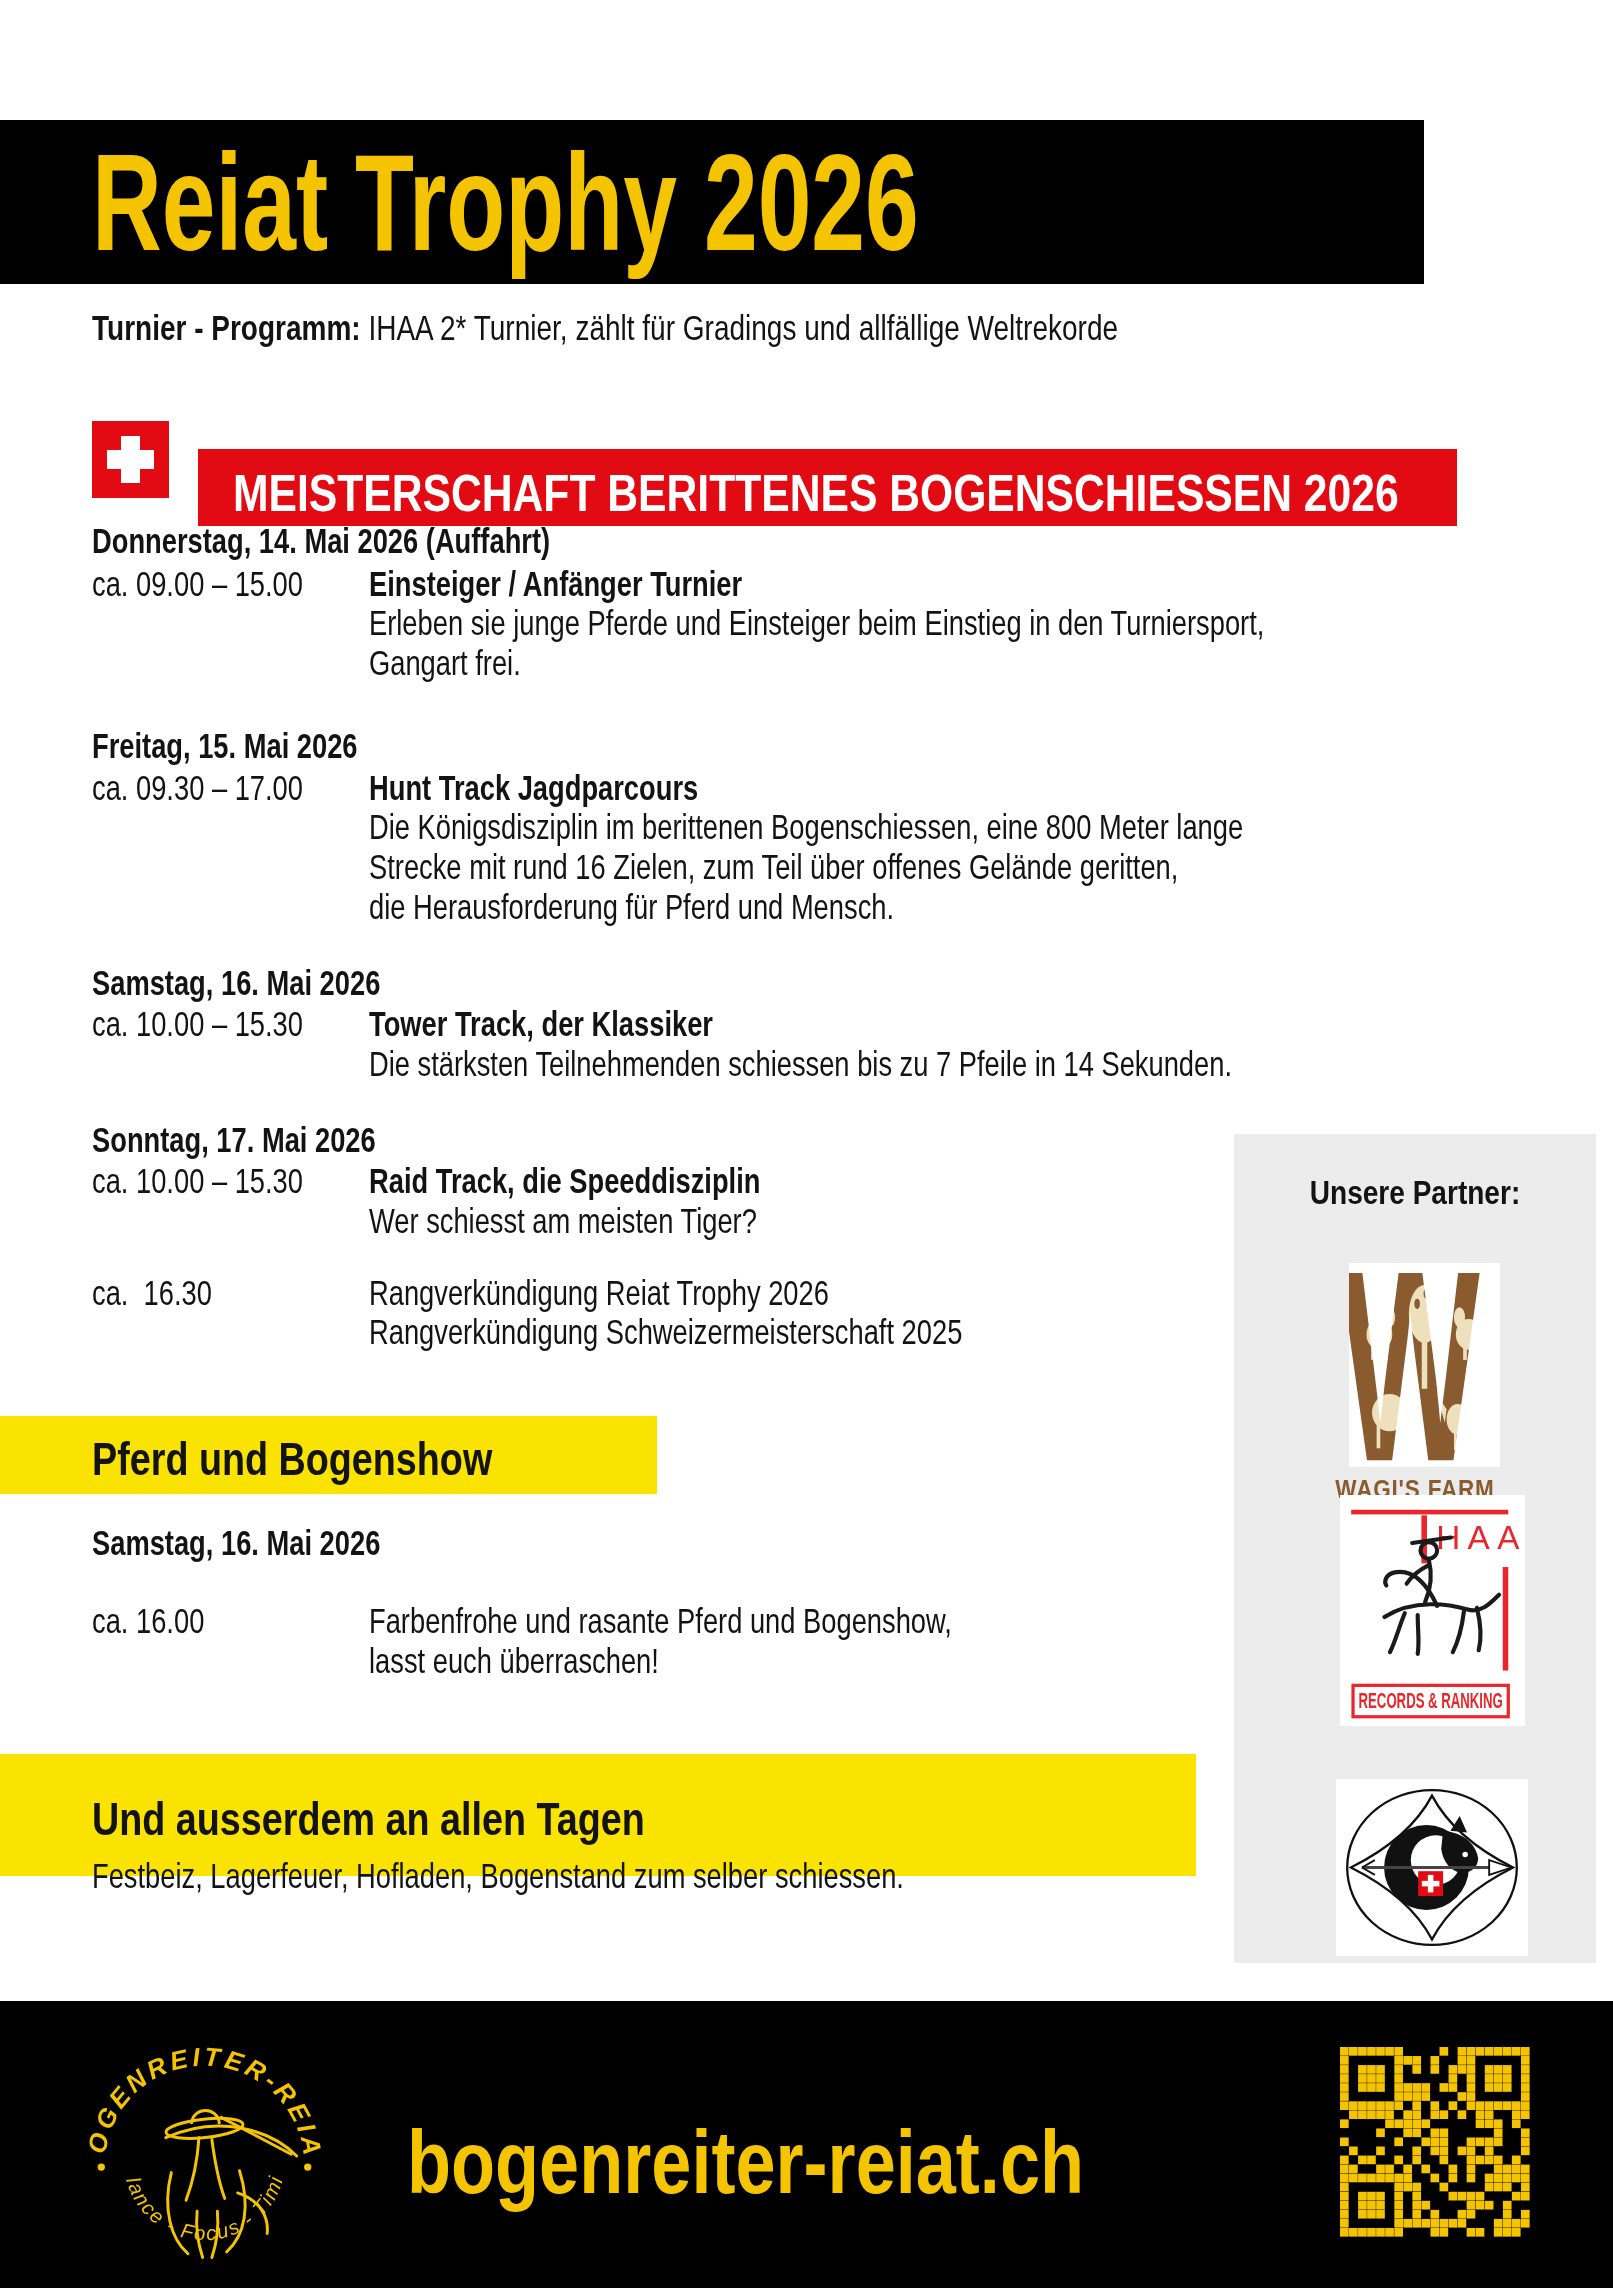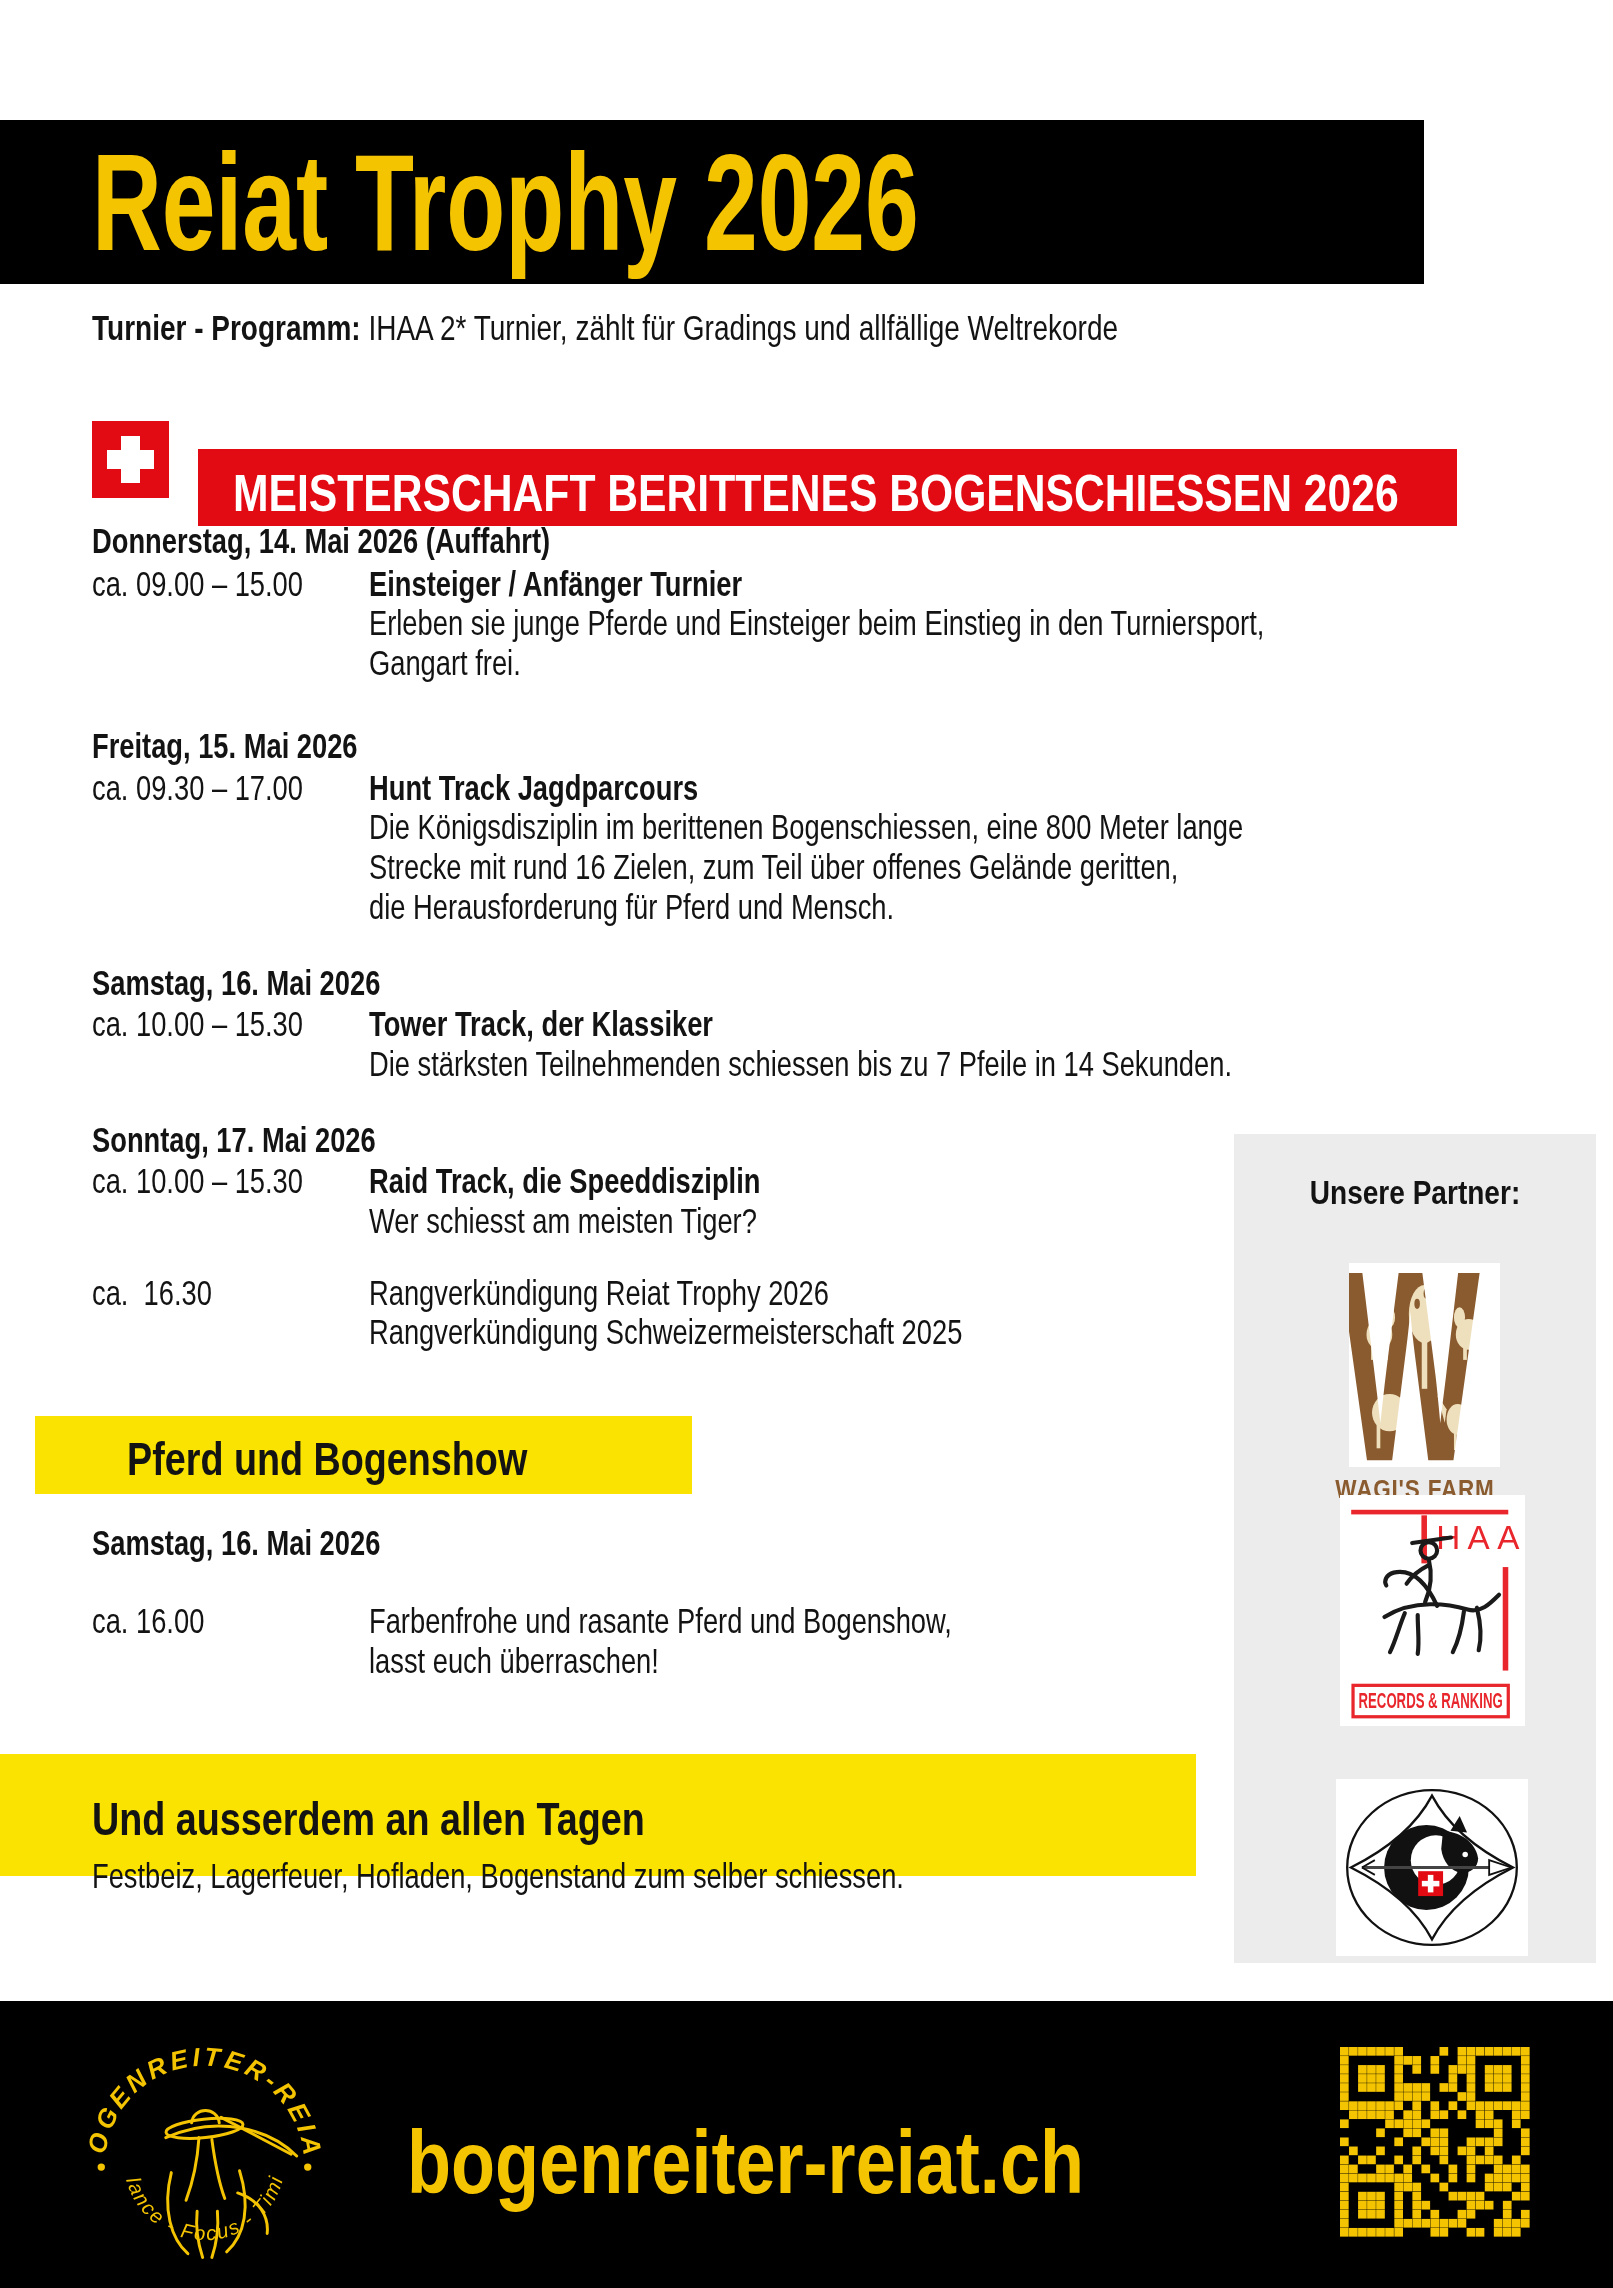--- a/index.html
+++ b/index.html
@@ -21,21 +21,21 @@
 
   
   .flag{position:absolute;left:92px;top:421px;width:77px;height:77px;background:#E30B13;}
   .flag .v{position:absolute;left:29px;top:14.8px;width:19.4px;height:47px;background:#fff;}
   .flag .h{position:absolute;left:14.8px;top:29px;width:47px;height:19.4px;background:#fff;}
   .champ-banner{position:absolute;left:198px;top:421px;width:1259px;height:77px;background:#E30B13;margin-top:28px;}
   .champ-banner .ct{position:absolute;left:35px;top:14px;font-size:52px;font-weight:bold;color:#fff;
      transform:scaleX(0.82);transform-origin:0 0;white-space:nowrap;}
 
   
-  .show-band{position:absolute;left:0;top:1416px;width:657px;height:78px;background:#FAE300;margin-left:35px;}
+  .show-band{position:absolute;left:0;top:1416px;width:657px;height:78px;background:#FAE300;}
   .extra-block{position:absolute;left:0;top:1754px;width:1196px;height:122px;background:#FAE300;}
 
   
   .sidebar{position:absolute;left:1234px;top:1134px;width:362px;height:829px;background:#ECECEC;}
   .partner-card{position:absolute;background:#fff;}
 
   
   .footer{position:absolute;left:0;top:2001px;width:1613px;height:288px;background:#000;}
   .site{position:absolute;left:407px;top:2118px;font-size:89px;font-weight:bold;color:#F5C400;
      transform:scaleX(0.81);transform-origin:0 0;white-space:nowrap;line-height:1;}

